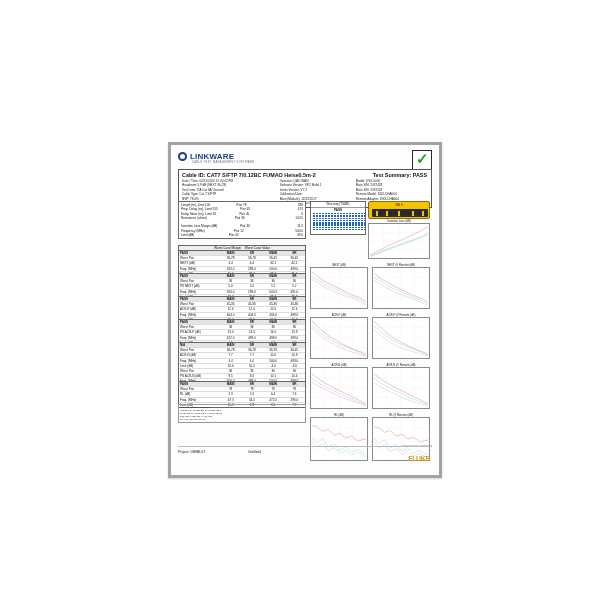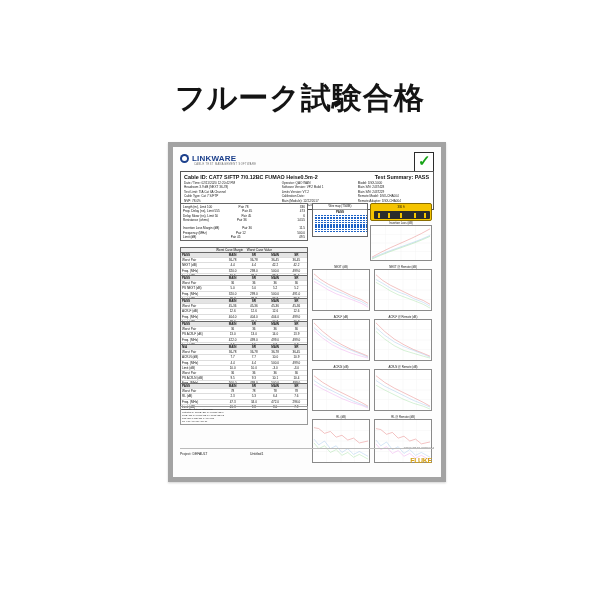--- a/index.html
+++ b/index.html
@@ -16,21 +16,21 @@
     font-size:30px;font-weight:bold;color:#141414;letter-spacing:1px;
   }
   .subhead{
     position:absolute;left:0;top:118px;width:600px;text-align:center;
     font-size:11px;color:#444;letter-spacing:1px;
   }
 
   
   .sheet{
     position:absolute;left:168px;top:142px;width:268px;height:330px;
-    background:#fdfdfd;border:5px solid #a3a3a3;
+    background:#fdfdfd;border:3px solid #a3a3a3;
     box-shadow:0 1px 2px rgba(0,0,0,.18);
     overflow:hidden;
   }
   .sheet-inner{position:absolute;left:5px;top:4px;width:258px;height:322px;}
 
   
   .brandrow{position:absolute;left:2px;top:2px;width:254px;height:16px;}
   .lw-logo{
     position:absolute;left:0;top:1px;font-size:8px;font-weight:bold;color:#1b3f8b;
     letter-spacing:.2px;
@@ -141,21 +141,20 @@
   .legend{
     position:absolute;left:2px;width:128px;font-size:2.3px;line-height:3px;color:#333;
     border:1px solid #999;box-sizing:border-box;padding:1px;
   }
 </style>
 </head>
 <body>
 
 <div class="page">
 
-  <div class="headline">フルーク試験合格</div>
 
   <div class="sheet">
     <div class="sheet-inner">
 
       <div class="brandrow">
         <span class="lw-dot"></span>
         <span class="lw-logo" style="left:12px;">LINKWARE</span>
         <span class="lw-sub">CABLE TEST MANAGEMENT SOFTWARE</span>
         <span class="passbox">
           <span class="tick">✓</span>

